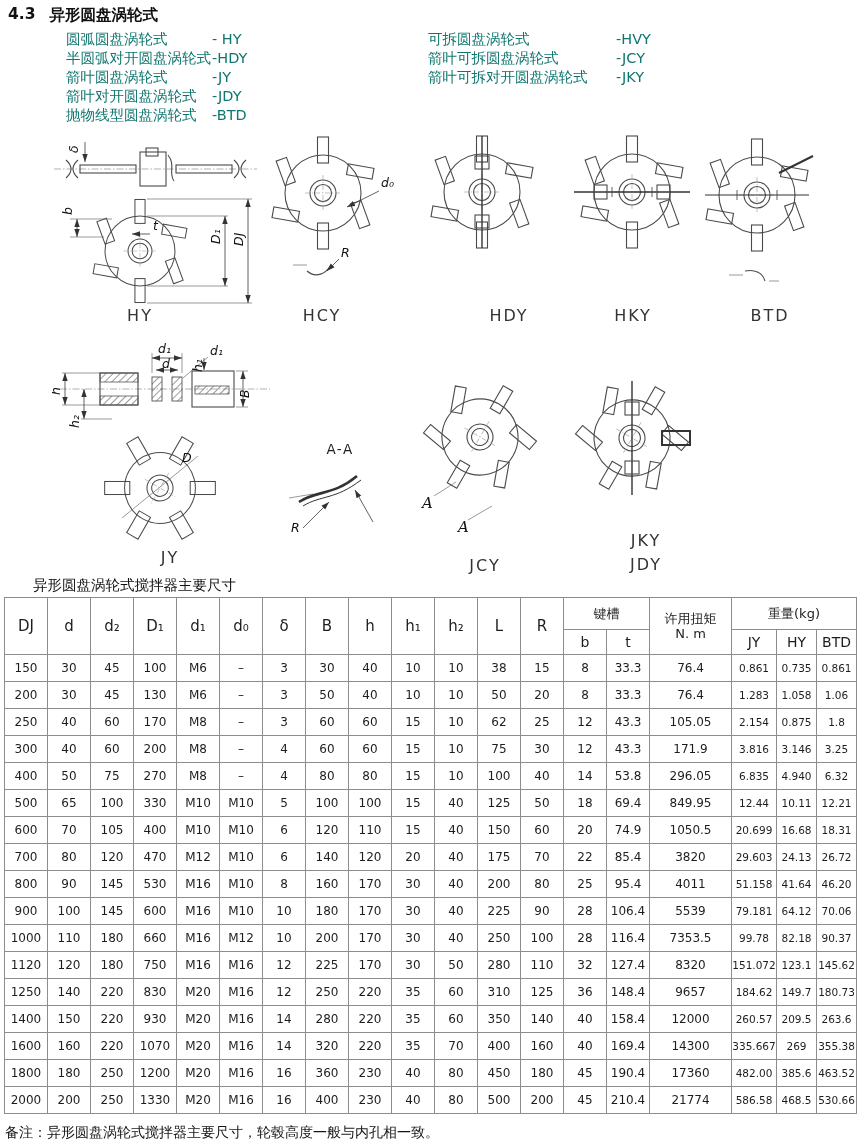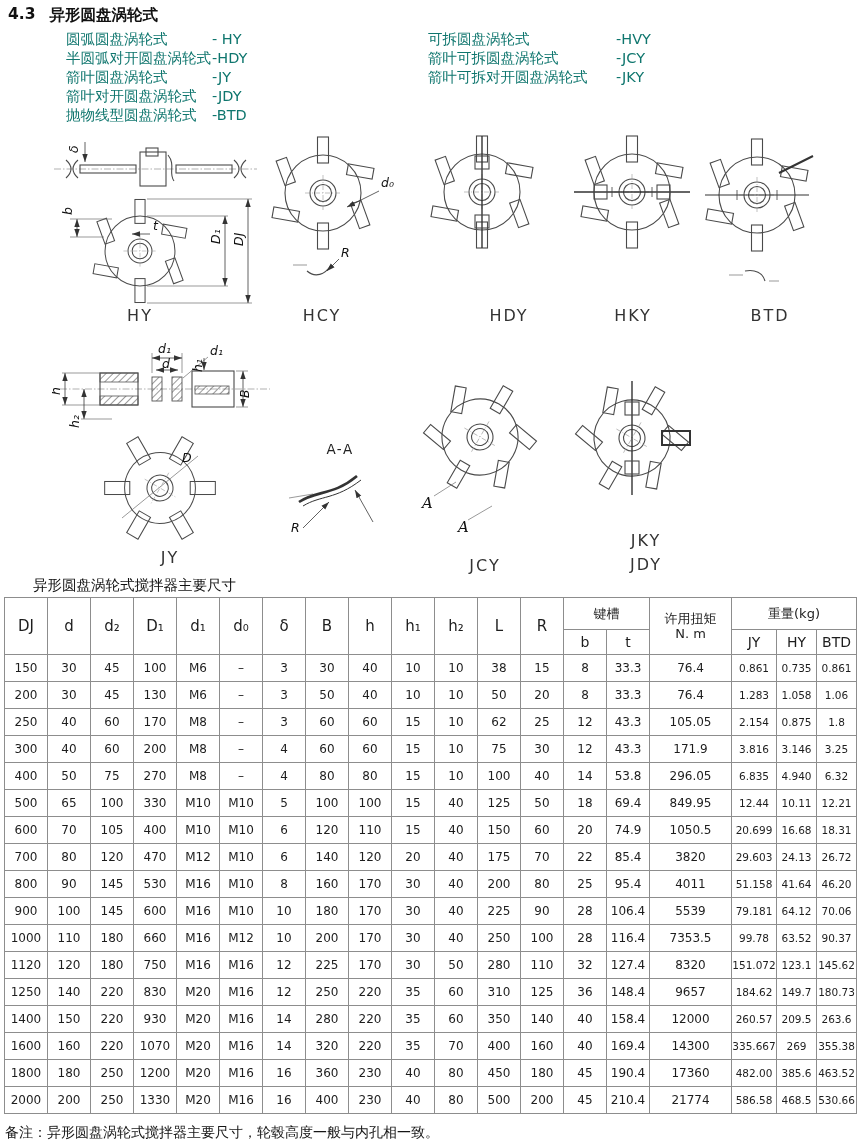--- a/index.html
+++ b/index.html
@@ -549,21 +549,21 @@
           <td>200</td>
           <td>170</td>
           <td>30</td>
           <td>40</td>
           <td>250</td>
           <td>100</td>
           <td>28</td>
           <td>116.4</td>
           <td>7353.5</td>
           <td class="wt">99.78</td>
-          <td class="wt">63.52</td>
+          <td class="wt">82.18</td>
           <td class="wt">90.37</td>
         </tr>
         <tr>
           <td>1120</td>
           <td>120</td>
           <td>180</td>
           <td>750</td>
           <td>M16</td>
           <td>M16</td>
           <td>12</td>

